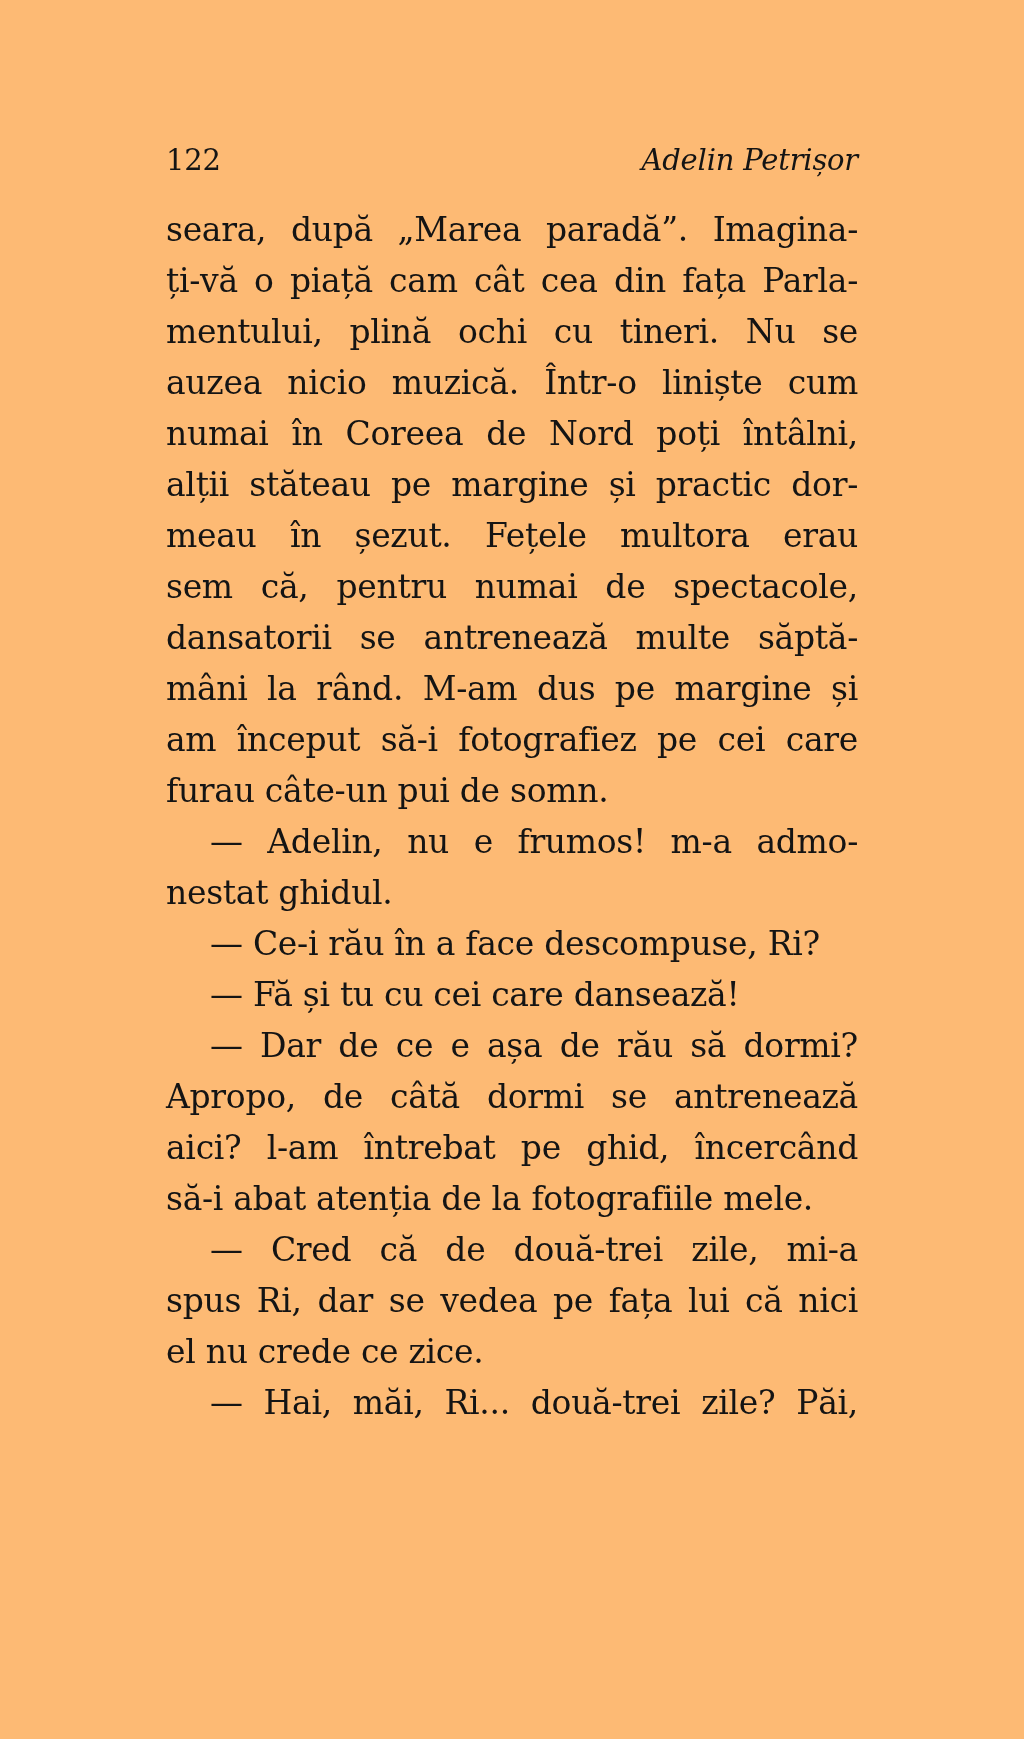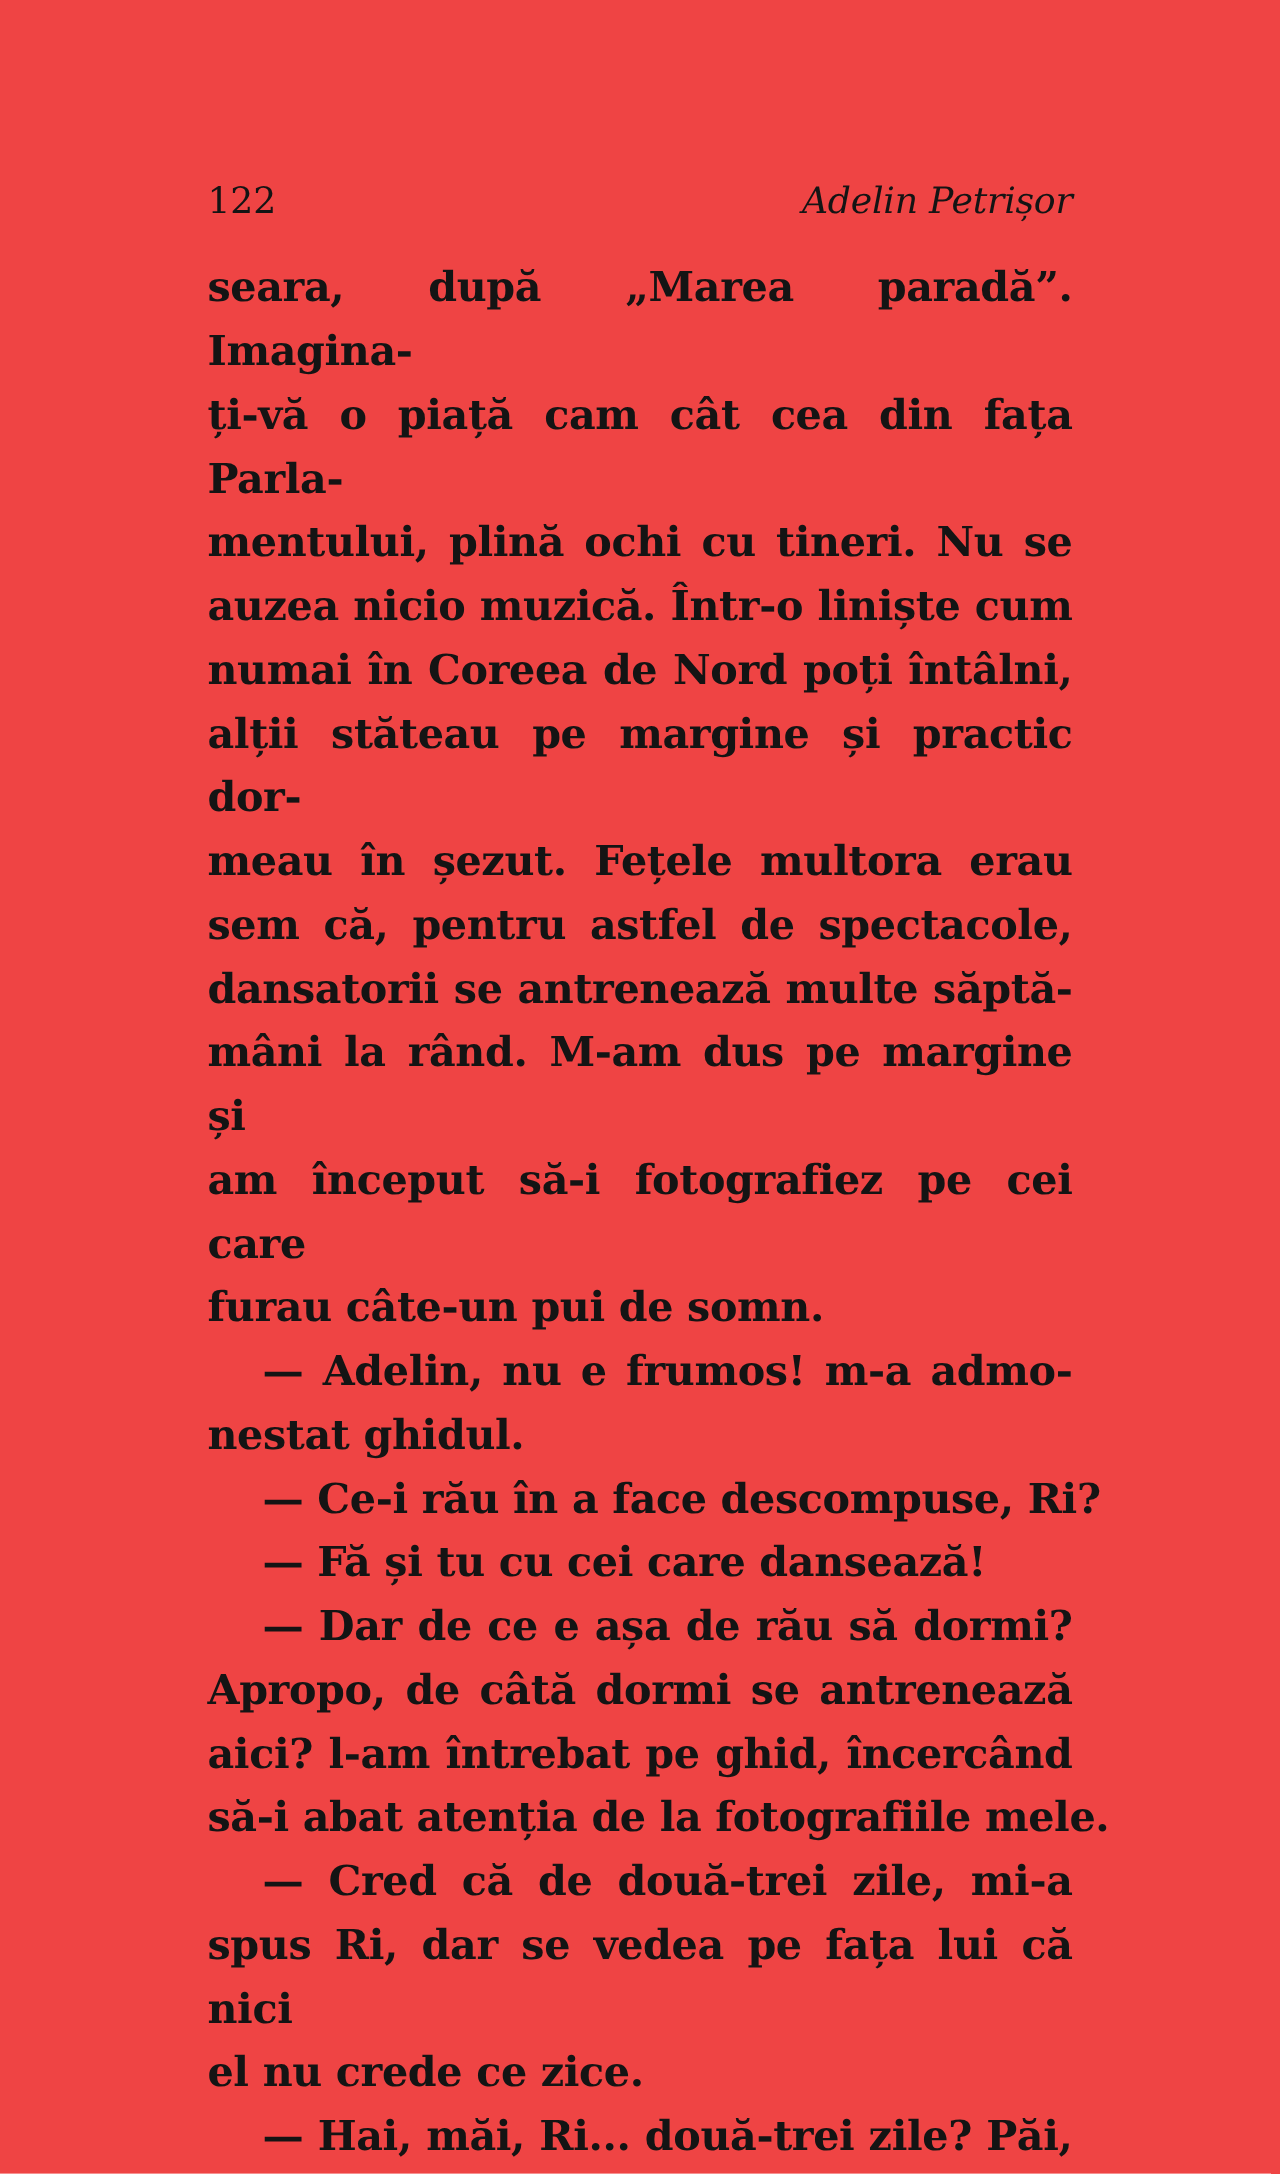--- a/index.html
+++ b/index.html
@@ -4,21 +4,21 @@
 <style>
   html, body {
     margin: 0;
     padding: 0;
     background: #ffffff;
   }
   .page {
     position: relative;
     width: 1024px;
     height: 1739px;
-    background: #ef4444;
+    background: #fdba74;
     font-family: "DejaVu Serif", serif;
     color: #141414;
     overflow: hidden;
   }
   .running-header {
     position: absolute;
     left: 166px;
     right: 166px;
     top: 144px;
     display: flex;
@@ -35,21 +35,20 @@
     position: absolute;
     left: 166px;
     width: 692px;
     top: 204px;
   }
   .line {
     font-size: 33px;
     line-height: 51px;
     letter-spacing: -0.3px;
     white-space: nowrap;
-    font-weight: bold;
   }
   .line.j {
     white-space: normal;
     text-align: justify;
     text-align-last: justify;
   }
   .line.ind {
     padding-left: 44px;
   }
 </style>
@@ -63,21 +62,21 @@
   </header>
 
   <main class="body-text">
       <div class="line j">seara, după „Marea paradă”. Imagina-</div>
       <div class="line j">ți-vă o piață cam cât cea din fața Parla-</div>
       <div class="line j">mentului, plină ochi cu tineri. Nu se</div>
       <div class="line j">auzea nicio muzică. Într-o liniște cum</div>
       <div class="line j">numai în Coreea de Nord poți întâlni,</div>
       <div class="line j">alții stăteau pe margine și practic dor-</div>
       <div class="line j">meau în șezut. Fețele multora erau</div>
-      <div class="line j">sem că, pentru astfel de spectacole,</div>
+      <div class="line j">sem că, pentru numai de spectacole,</div>
       <div class="line j">dansatorii se antrenează multe săptă-</div>
       <div class="line j">mâni la rând. M-am dus pe margine și</div>
       <div class="line j">am început să-i fotografiez pe cei care</div>
       <div class="line">furau câte-un pui de somn.</div>
       <div class="line j ind">— Adelin, nu e frumos! m-a admo-</div>
       <div class="line">nestat ghidul.</div>
       <div class="line ind">— Ce-i rău în a face descompuse, Ri?</div>
       <div class="line ind">— Fă și tu cu cei care dansează!</div>
       <div class="line j ind">— Dar de ce e așa de rău să dormi?</div>
       <div class="line j">Apropo, de câtă dormi se antrenează</div>

